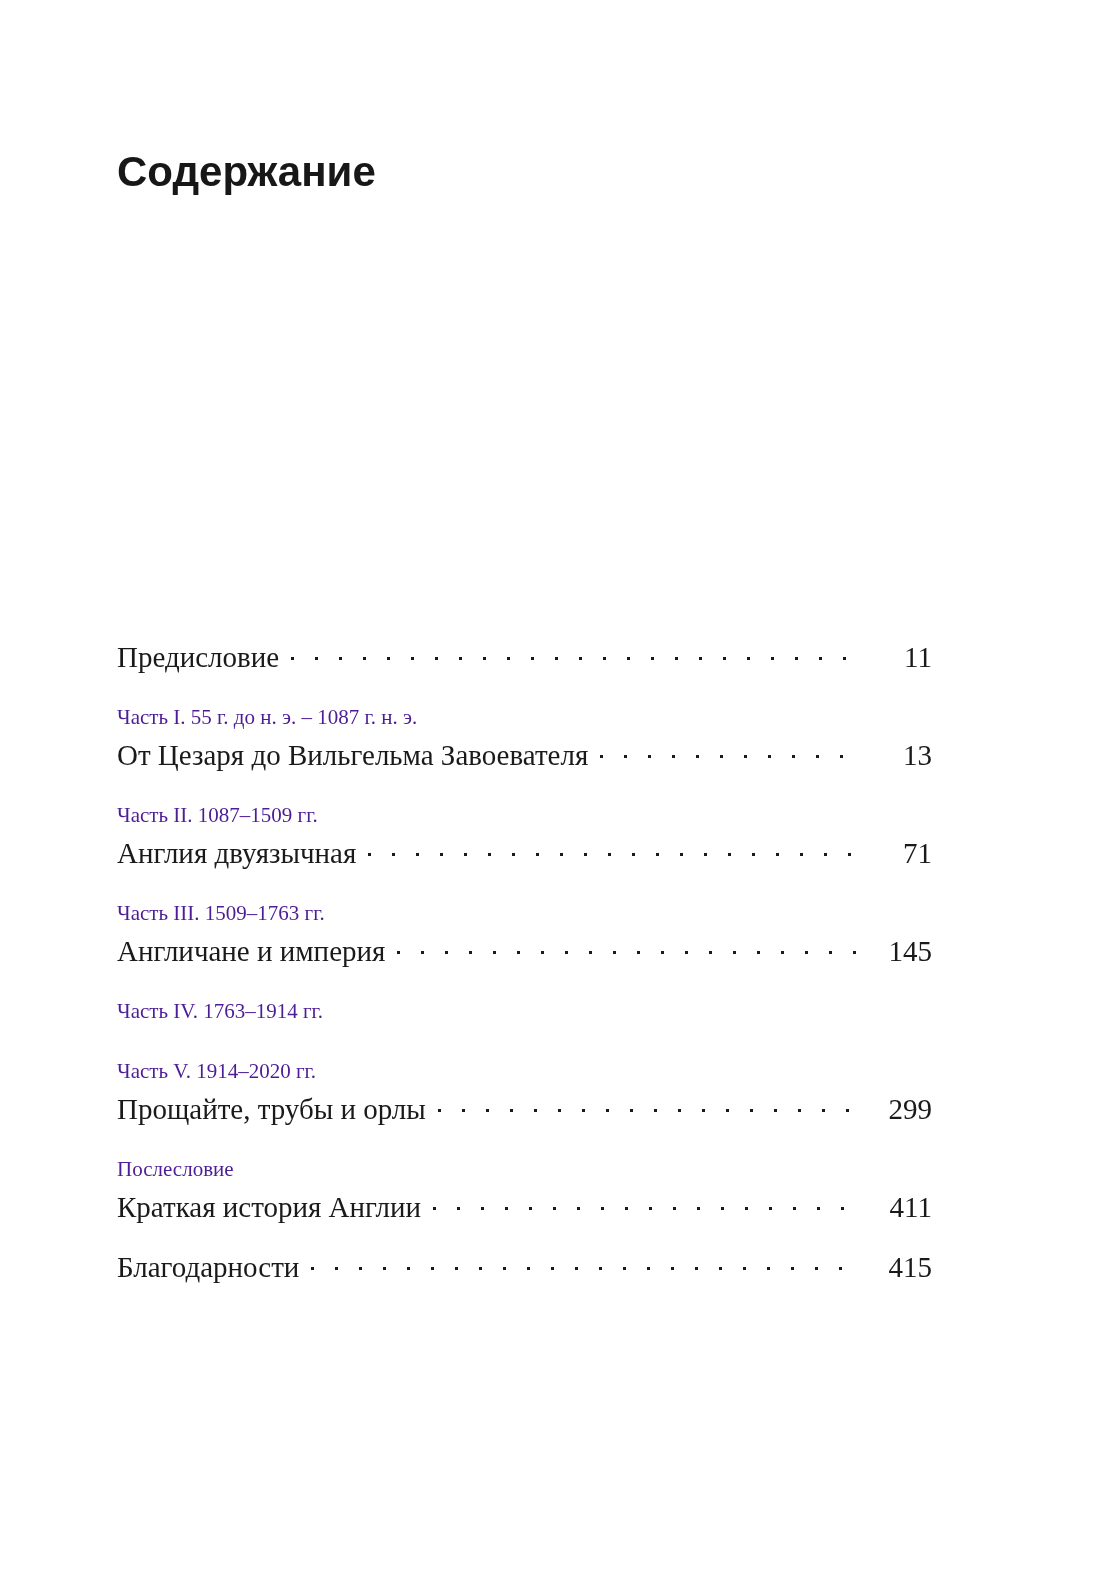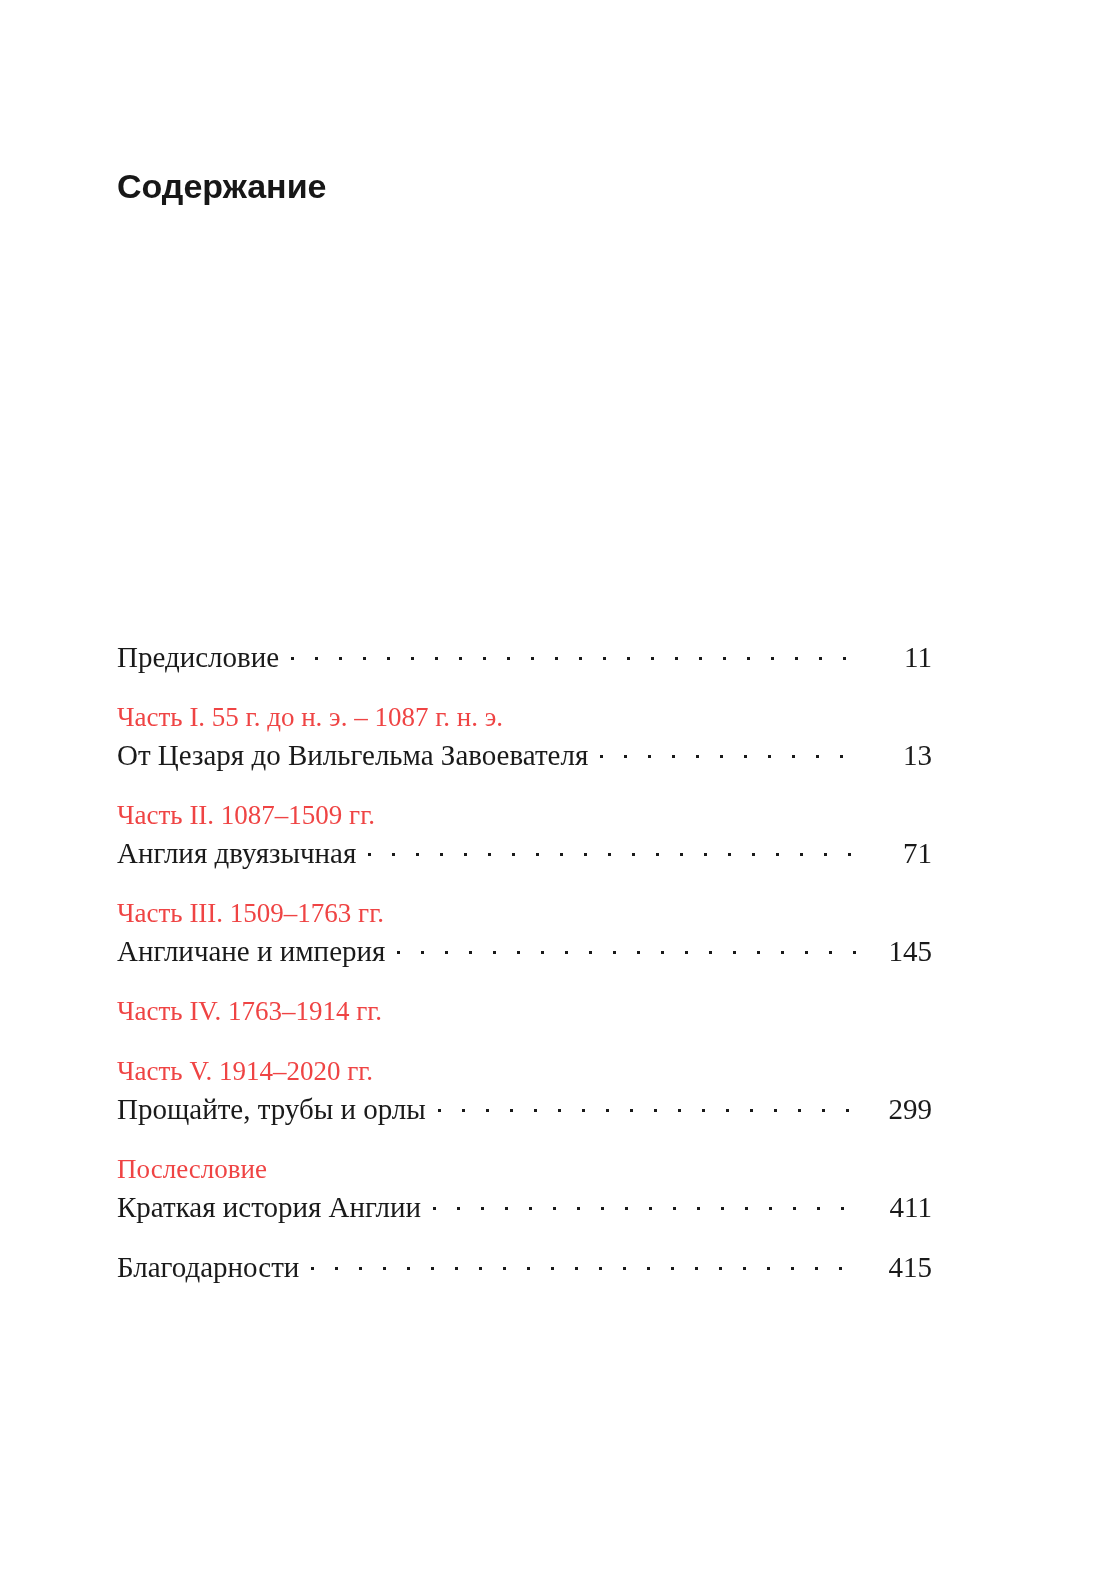--- a/index.html
+++ b/index.html
@@ -18,24 +18,24 @@
 
   .page {
     position: absolute;
     inset: 0;
   }
 
   
   .toc-title {
     position: absolute;
     left: 117px;
-    top: 166px;
+    top: 152px;
     font-family: "Liberation Sans", "DejaVu Sans", sans-serif;
     font-weight: bold;
-    font-size: 34px;
+    font-size: 42px;
     line-height: 40px;
     letter-spacing: 0px;
     color: #171717;
     white-space: nowrap;
   }
 
   
   .toc-list {
     position: absolute;
     left: 117px;
@@ -45,24 +45,24 @@
 
   .toc-entry {
     margin-bottom: 22px;
   }
   .toc-entry:last-child {
     margin-bottom: 11px;
   }
 
   
   .entry-part {
-    font-size: 27px;
+    font-size: 21px;
     line-height: 38px;
     white-space: nowrap;
-    color: #ef4444;
+    color: #4c1d95;
   }
 
   
   .entry-line {
     display: flex;
     align-items: baseline;
     width: 100%;
     font-size: 29px;
     line-height: 38px;
     color: #1a1a1a;

